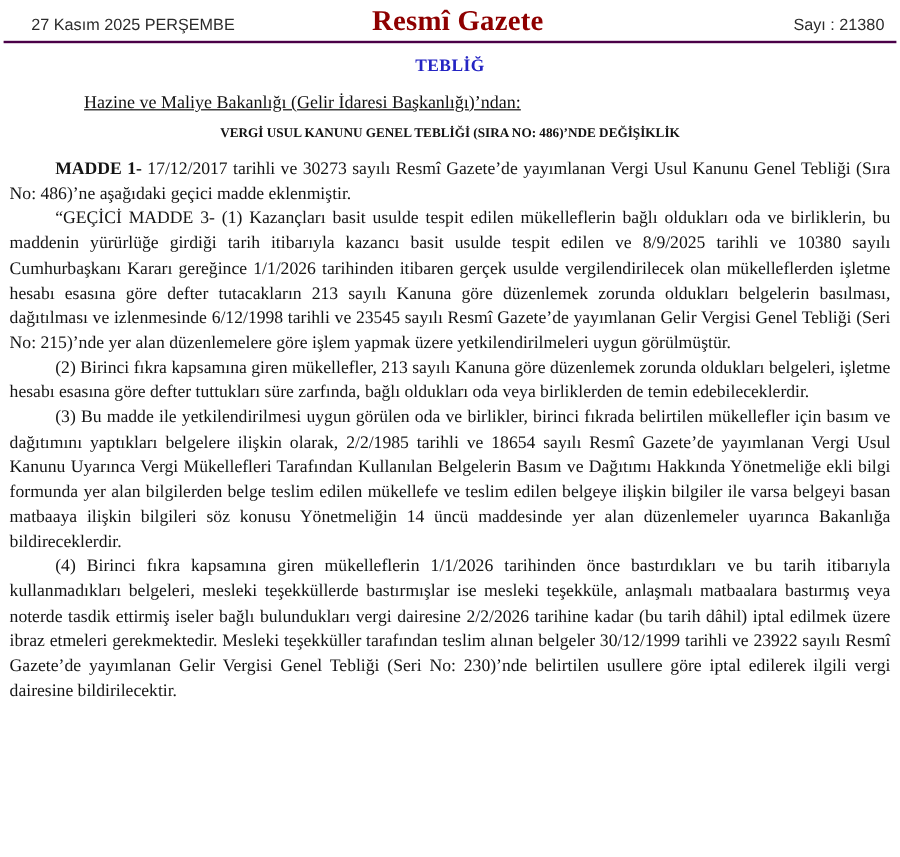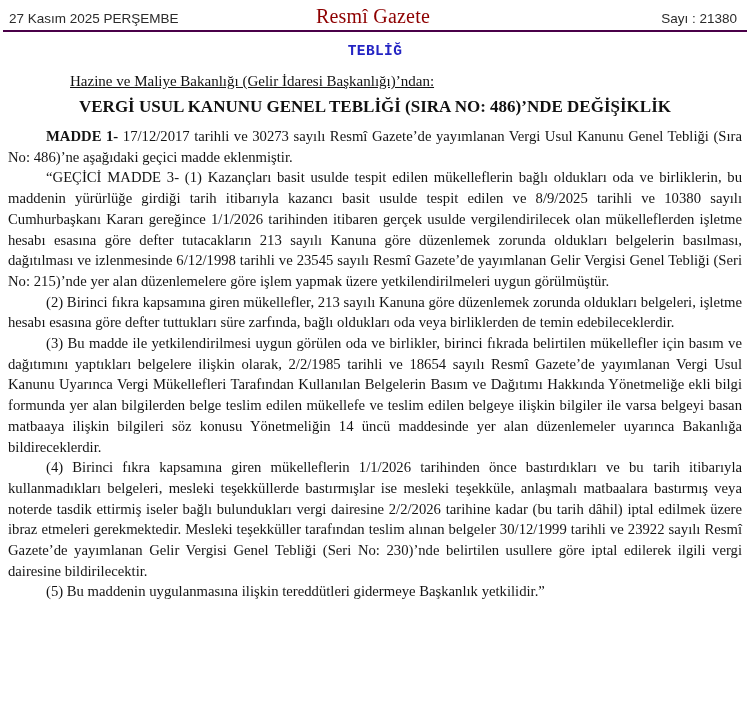--- a/index.html
+++ b/index.html
@@ -15,70 +15,70 @@
     font-family:"Liberation Serif", serif;
     overflow:hidden;
   }
   .page{width:750px;height:714px;background:#fff;}
 
   
   .masthead-row{
     display:grid;
     grid-template-columns:1fr auto 1fr;
     align-items:baseline;
-    padding:5px 13px 1px 9px;
+    padding:5px 13px 1px 26px;
   }
   .m-date{
     font-family:"Liberation Sans", sans-serif;
     font-size:13.5px;
     color:#2b2b2b;
     justify-self:start;
   }
   .m-title{
     font-family:"Liberation Serif", serif;
-    font-weight:normal;
-    font-size:20px;
+    font-weight:bold;
+    font-size:24px;
     color:var(--masthead-color);
     justify-self:center;
     letter-spacing:.2px;
   }
   .m-issue{
     font-family:"Liberation Sans", sans-serif;
     font-size:13.5px;
     color:#2b2b2b;
     justify-self:end;
   }
   .rule{
     border-top:2px solid var(--divider-color);
     margin:1px 3px 0 3px;
   }
 
   
   .section-label{
     margin-top:11px;
     text-align:center;
-    font-family:Liberation Mono, monospace;
+    font-family:Liberation Serif, serif;
     font-weight:bold;
     font-size:14.5px;
     letter-spacing:.4px;
     color:var(--section-color);
   }
 
   
   .issuer{
     margin:14px 17px 0 70px;
     font-size:15px;
     text-decoration:underline;
     color:#111;
   }
   .doc-title{
     margin-top:5px;
     text-align:center;
     font-weight:bold;
-    font-size:17px;
+    font-size:11px;
     line-height:23px;
     color:#111;
   }
 
   
   .body{
     margin:8px 8px 0 8px;
     font-size:14.7px;
     line-height:20.7px;
     text-align:justify;
@@ -107,16 +107,15 @@
   <div class="doc-title">
     <div>VERGİ USUL KANUNU GENEL TEBLİĞİ (SIRA NO: 486)’NDE DEĞİŞİKLİK</div>
   </div>
 
   <div class="body">
     <p class="para"><b>MADDE 1-</b><span> 17/12/2017 tarihli ve 30273 sayılı Resmî Gazete’de yayımlanan Vergi Usul Kanunu Genel Tebliği (Sıra No: 486)’ne aşağıdaki geçici madde eklenmiştir.</span></p>
     <p class="para"><b></b><span>“GEÇİCİ MADDE 3- (1) Kazançları basit usulde tespit edilen mükelleflerin bağlı oldukları oda ve birliklerin, bu maddenin yürürlüğe girdiği tarih itibarıyla kazancı basit usulde tespit edilen ve 8/9/2025 tarihli ve 10380 sayılı Cumhurbaşkanı Kararı gereğince 1/1/2026 tarihinden itibaren gerçek usulde vergilendirilecek olan mükelleflerden işletme hesabı esasına göre defter tutacakların 213 sayılı Kanuna göre düzenlemek zorunda oldukları belgelerin basılması, dağıtılması ve izlenmesinde 6/12/1998 tarihli ve 23545 sayılı Resmî Gazete’de yayımlanan Gelir Vergisi Genel Tebliği (Seri No: 215)’nde yer alan düzenlemelere göre işlem yapmak üzere yetkilendirilmeleri uygun görülmüştür.</span></p>
     <p class="para"><b></b><span>(2) Birinci fıkra kapsamına giren mükellefler, 213 sayılı Kanuna göre düzenlemek zorunda oldukları belgeleri, işletme hesabı esasına göre defter tuttukları süre zarfında, bağlı oldukları oda veya birliklerden de temin edebileceklerdir.</span></p>
     <p class="para"><b></b><span>(3) Bu madde ile yetkilendirilmesi uygun görülen oda ve birlikler, birinci fıkrada belirtilen mükellefler için basım ve dağıtımını yaptıkları belgelere ilişkin olarak, 2/2/1985 tarihli ve 18654 sayılı Resmî Gazete’de yayımlanan Vergi Usul Kanunu Uyarınca Vergi Mükellefleri Tarafından Kullanılan Belgelerin Basım ve Dağıtımı Hakkında Yönetmeliğe ekli bilgi formunda yer alan bilgilerden belge teslim edilen mükellefe ve teslim edilen belgeye ilişkin bilgiler ile varsa belgeyi basan matbaaya ilişkin bilgileri söz konusu Yönetmeliğin 14 üncü maddesinde yer alan düzenlemeler uyarınca Bakanlığa bildireceklerdir.</span></p>
     <p class="para"><b></b><span>(4) Birinci fıkra kapsamına giren mükelleflerin 1/1/2026 tarihinden önce bastırdıkları ve bu tarih itibarıyla kullanmadıkları belgeleri, mesleki teşekküllerde bastırmışlar ise mesleki teşekküle, anlaşmalı matbaalara bastırmış veya noterde tasdik ettirmiş iseler bağlı bulundukları vergi dairesine 2/2/2026 tarihine kadar (bu tarih dâhil) iptal edilmek üzere ibraz etmeleri gerekmektedir. Mesleki teşekküller tarafından teslim alınan belgeler 30/12/1999 tarihli ve 23922 sayılı Resmî Gazete’de yayımlanan Gelir Vergisi Genel Tebliği (Seri No: 230)’nde belirtilen usullere göre iptal edilerek ilgili vergi dairesine bildirilecektir.</span></p>
-    <p class="para"><b></b><span>(5) Bu maddenin uygulanmasına ilişkin tereddütleri gidermeye Başkanlık yetkilidir.”</span></p>
   </div>
 
 </div>
 
 </body></html>

